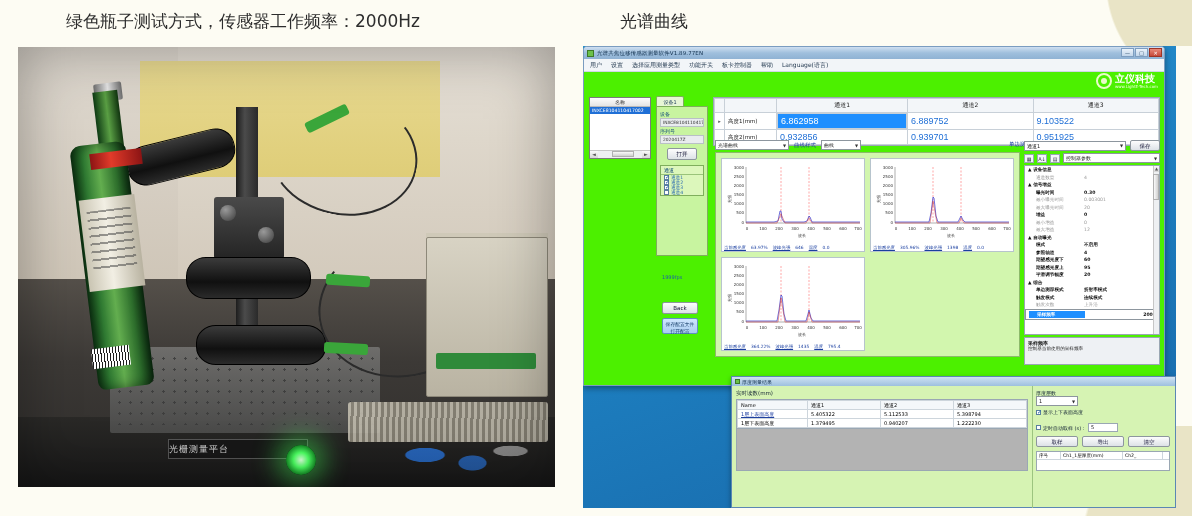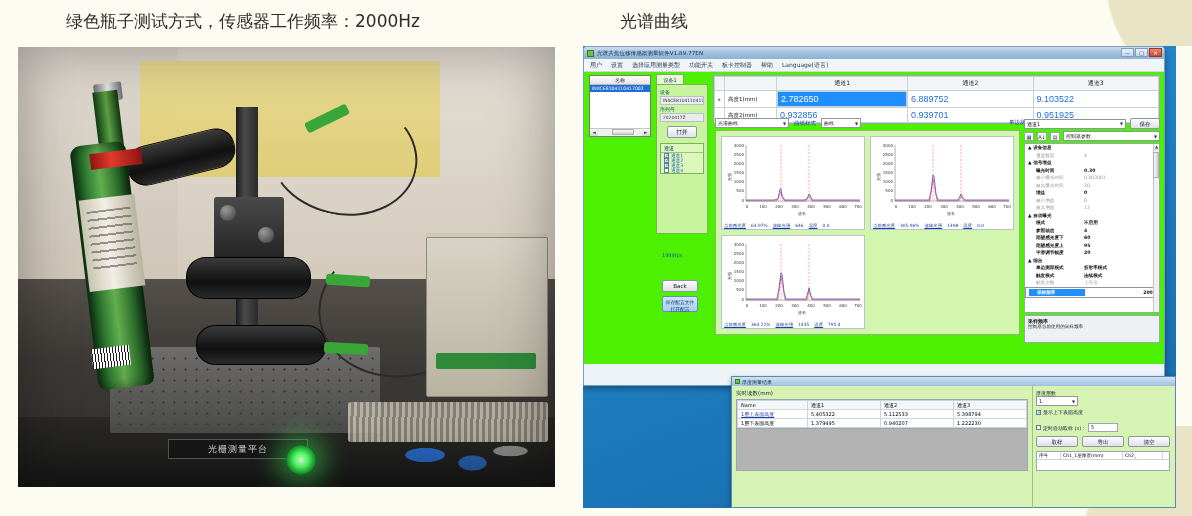--- a/index.html
+++ b/index.html
@@ -44,21 +44,21 @@
     background:linear-gradient(180deg,#55504a 0%,#3c3936 40%,#2e2c2a 100%); }
   .deskfront { left:0; top:370px; width:100%; height:70px;
     background:linear-gradient(180deg,#2a2927,#171717); }
   .breadboard { left:92px; top:300px; width:270px; height:86px;
     background:linear-gradient(180deg,#6e6d6b,#4a4a49); border-radius:2px; }
   .bb-holes { left:96px; top:306px; width:260px; height:72px;
     background-image:radial-gradient(#3a3a3a 1px, transparent 1.2px);
     background-size:11px 11px; opacity:.85; }
   .bb-label { left:150px; top:392px; width:140px; height:20px;
     background:#171717; border:1px solid #555; color:#cfcfcf;
-    font-size:9px; text-align:center; line-height:19px; letter-spacing:1px;}
+    font-size:9px; text-align:left; line-height:19px; letter-spacing:1px;}
   .post { background:linear-gradient(90deg,#1d1d1d,#4b4b4b 40%,#2a2a2a); }
   .post-main { left:218px; top:60px; width:22px; height:250px; }
   .post-base { left:196px; top:290px; width:70px; height:24px;
     background:linear-gradient(180deg,#4e4e4e,#2b2b2b); border-radius:2px;}
   .lens { background:linear-gradient(180deg,#3b3b3b,#101010 60%,#2b2b2b);
     border-radius:5px; border:1px solid #000; }
   .lens-top { left:108px; top:90px; width:110px; height:40px; transform:rotate(-14deg);
     border-radius:20px/18px; }
   .lens-mid { left:168px; top:210px; width:125px; height:42px; border-radius:20px/19px; }
   .lens-low { left:178px; top:278px; width:130px; height:40px; border-radius:20px/18px; }
@@ -349,20 +349,31 @@
     <div class="menubar">
       <span>用户</span>
       <span>设置</span>
       <span>选择应用测量类型</span>
       <span>功能开关</span>
       <span>板卡控制器</span>
       <span>帮助</span>
       <span>Language(语言)</span>
     </div>
 
+    <div class="greenband">
+      <div class="logo">
+        <div class="ring">
+            <i></i>
+          </div>
+        <div>
+          <div class="ltxt">立仪科技</div>
+          <div class="lsub">www.LightE-Tech.com</div>
+        </div>
+      </div>
+    </div>
 
     <div class="appbody">
 
       <div class="devlist">
         <div class="hdr">名称</div>
         <div class="row">INXCE8104110417002</div>
         <div class="hscroll">
           <i>◄</i>
           <i>►</i>
         </div>
@@ -408,21 +419,21 @@
               <tr>
             <th class="arrowcell"></th>
             <th></th>
             <th>通道1</th>
             <th>通道2</th>
             <th>通道3</th>
           </tr>
           <tr class="r1">
             <td class="arrowcell">▸</td>
             <td class="rowhdr">高度1(mm)</td>
-            <td class="val sel">2.782650</td>
+            <td class="val sel">6.862958</td>
             <td class="val">6.889752</td>
             <td class="val">9.103522</td>
           </tr>
           <tr class="r2">
             <td class="arrowcell"></td>
             <td class="rowhdr">高度2(mm)</td>
             <td class="val">0.932856</td>
             <td class="val">0.939701</td>
             <td class="val">0.951925</td>
           </tr>

